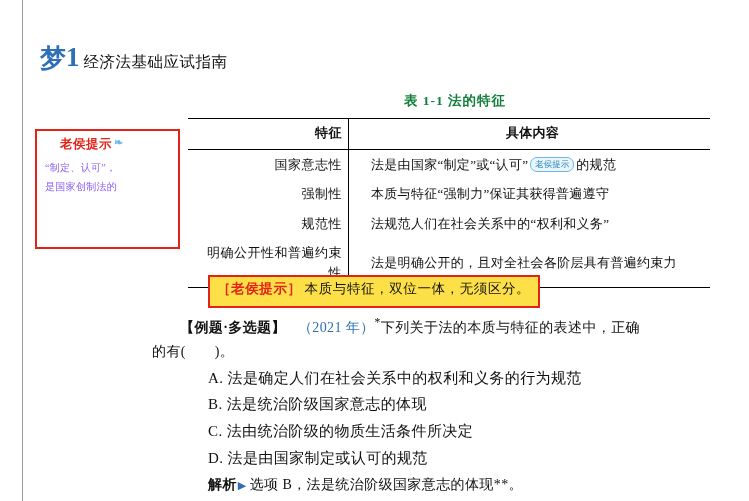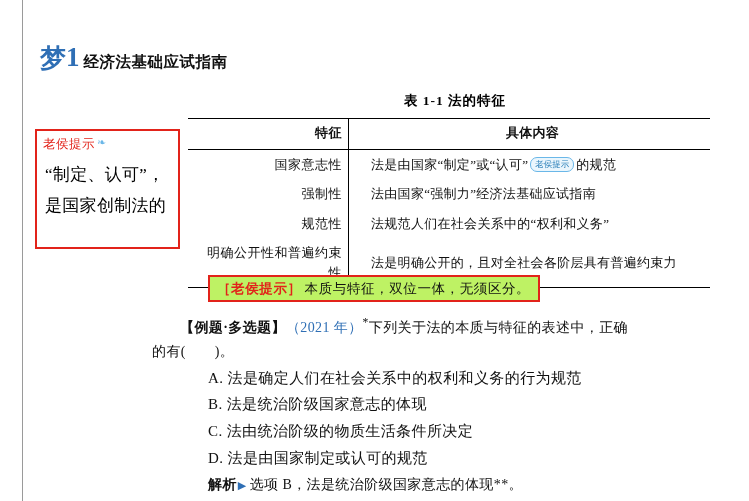--- a/index.html
+++ b/index.html
@@ -52,77 +52,77 @@
     font-family: "Liberation Serif", serif;
     font-size: 27px;
     font-weight: bold;
     color: #2f6fb5;
     line-height: 1;
     margin-left: 1px;
     margin-right: 4px;
   }
   .header .header-title {
     font-size: 15.5px;
-    font-weight: bold;
+    font-weight: normal;
     color: #111;
     letter-spacing: 0.5px;
     line-height: 1.1;
     padding-bottom: 1px;
   }
 
   
   .callout {
     position: absolute;
     left: 35px;
     top: 129px;
     width: 145px;
     height: 120px;
     border: 2px solid #e2231a;
     box-sizing: border-box;
     background: #fff;
   }
   .callout-title {
     position: absolute;
-    left: 6px;
+    left: 23px;
     top: 5px;
     font-size: 12.5px;
-    font-weight: normal;
+    font-weight: bold;
     color: #e2231a;
     letter-spacing: 0.5px;
     white-space: nowrap;
   }
   .callout-title .flag {
     display: inline-block;
     margin-left: 2px;
     color: #6ab7e8;
     font-size: 11px;
     transform: translateY(-2px);
   }
   .callout-body {
     position: absolute;
     left: 8px;
     top: 28px;
     right: 6px;
-    font-size: 17px;
+    font-size: 10px;
     line-height: 1.85;
-    color: #000000;
+    color: #8b5cf6;
     letter-spacing: 0.3px;
   }
 
   
   .table-caption {
     position: absolute;
     left: 205px;
     top: 92px;
     width: 500px;
     text-align: center;
     font-size: 13.5px;
     font-weight: bold;
     letter-spacing: 1px;
-    color: #000000;
+    color: #15803d;
   }
   table.feature-table {
     position: absolute;
     left: 188px;
     top: 118px;
     width: 522px;
     border-collapse: collapse;
     font-size: 13px;
   }
   table.feature-table th,
@@ -173,24 +173,24 @@
     letter-spacing: 0;
     font-family: "DejaVu Sans", sans-serif;
   }
 
   
   .tip-box {
     position: absolute;
     left: 208px;
     top: 275px;
     width: 332px;
-    height: 27px;
+    height: 33px;
     border: 2px solid #e2231a;
     box-sizing: border-box;
-    background: #bef264;
+    background: #fde047;
   }
   .tip-box .tip-inner {
     position: absolute;
     left: 7px;
     top: 3px;
     white-space: nowrap;
     font-size: 13.5px;
     letter-spacing: 0.6px;
   }
   .tip-box .tip-label {
@@ -212,20 +212,21 @@
   .q-head {
     font-size: 14px;
     line-height: 1.75;
     letter-spacing: 0.4px;
   }
   .q-head .q-title {
     font-weight: bold;
   }
   .q-head .q-year {
     color: #2f6fb5;
+    margin-left: 12px;
   }
   .q-second-line {
     margin-left: -28px;
   }
   .opt {
     font-size: 15px;
     line-height: 1.78;
     letter-spacing: 0.4px;
     margin-left: 28px;
   }
@@ -277,21 +278,21 @@
         <th class="col-b vline" style="text-align:center;padding-left:12px;">具体内容</th>
       </tr>
     </thead>
     <tbody>
       <tr>
         <td class="col-a">国家意志性</td>
         <td class="col-b vline"><span>法是由国家“制定”或“认可”</span><span class="inline-tag">老侯提示</span><span>的规范</span></td>
       </tr>
       <tr>
         <td class="col-a">强制性</td>
-        <td class="col-b vline">法由国家“强制力”经济法基础应试指南</td>
+        <td class="col-b vline">本质与特征“强制力”保证其获得普遍遵守</td>
       </tr>
       <tr>
         <td class="col-a">规范性</td>
         <td class="col-b vline">法规范人们在社会关系中的“权利和义务”</td>
       </tr>
       <tr>
         <td class="col-a">明确公开性和普遍约束性</td>
         <td class="col-b vline">法是明确公开的，且对全社会各阶层具有普遍约束力</td>
       </tr>
     </tbody>

